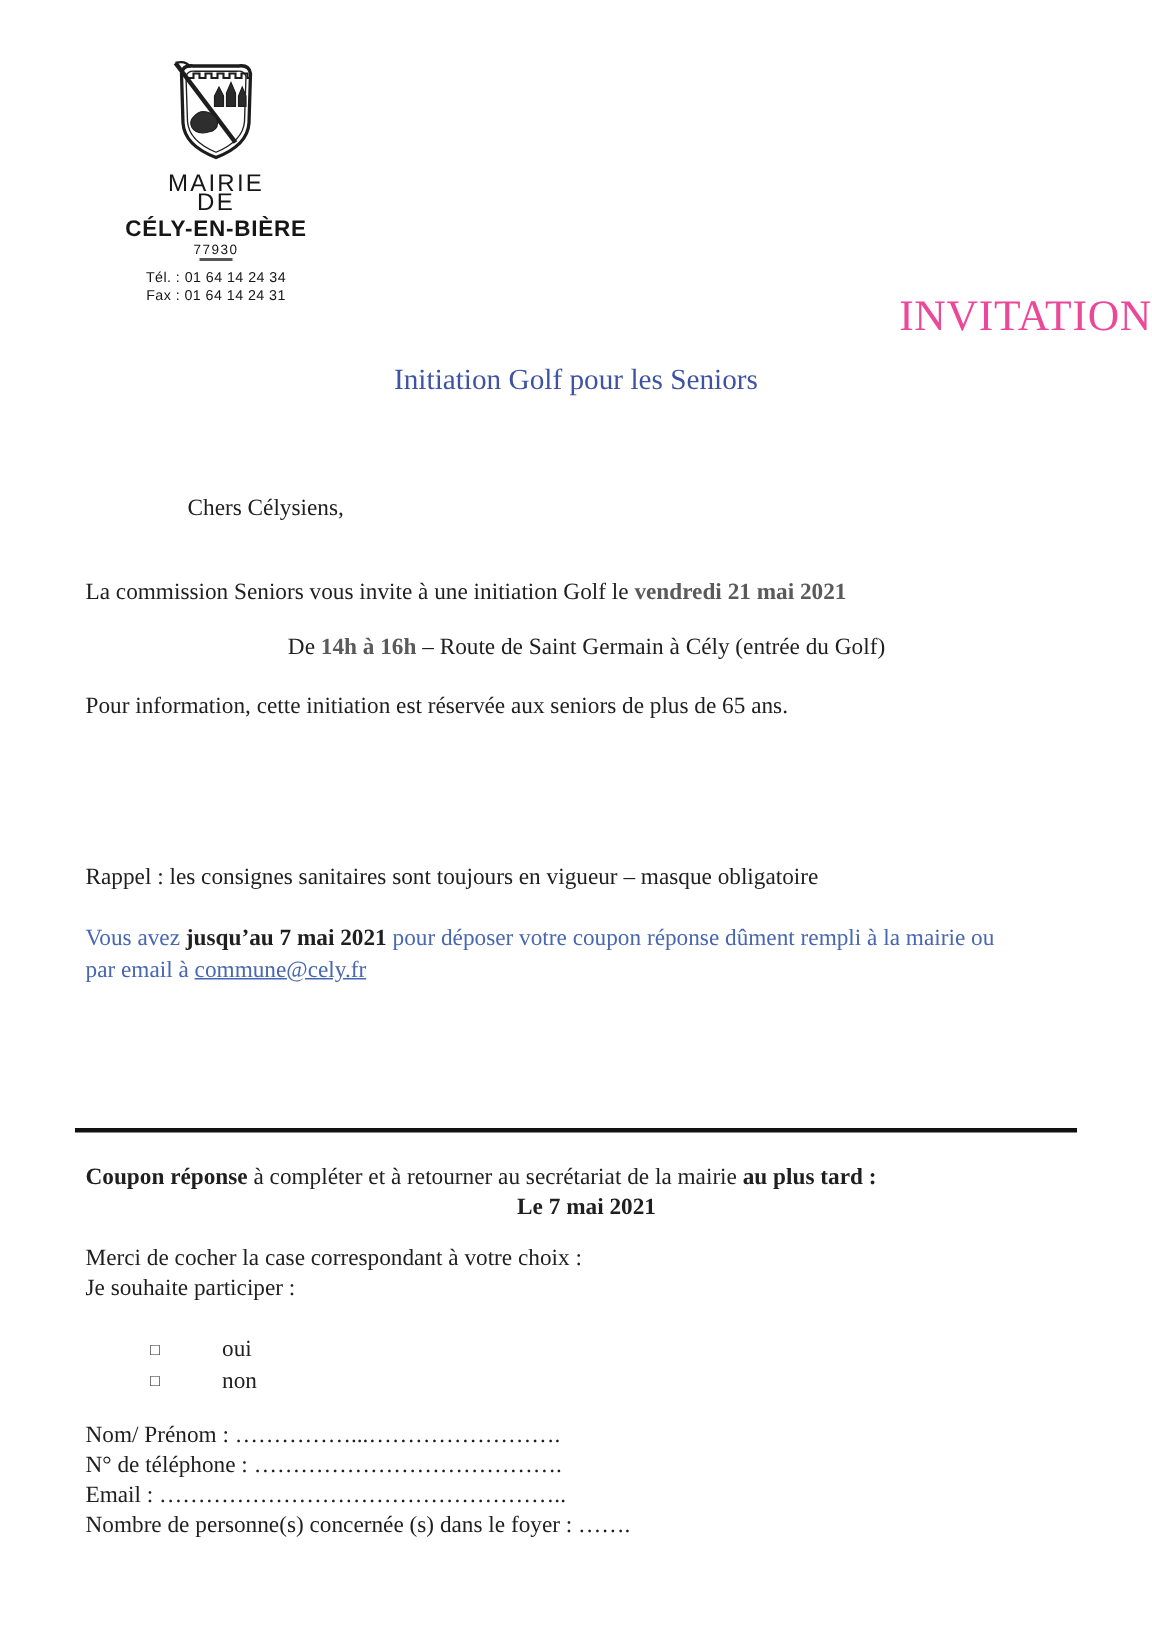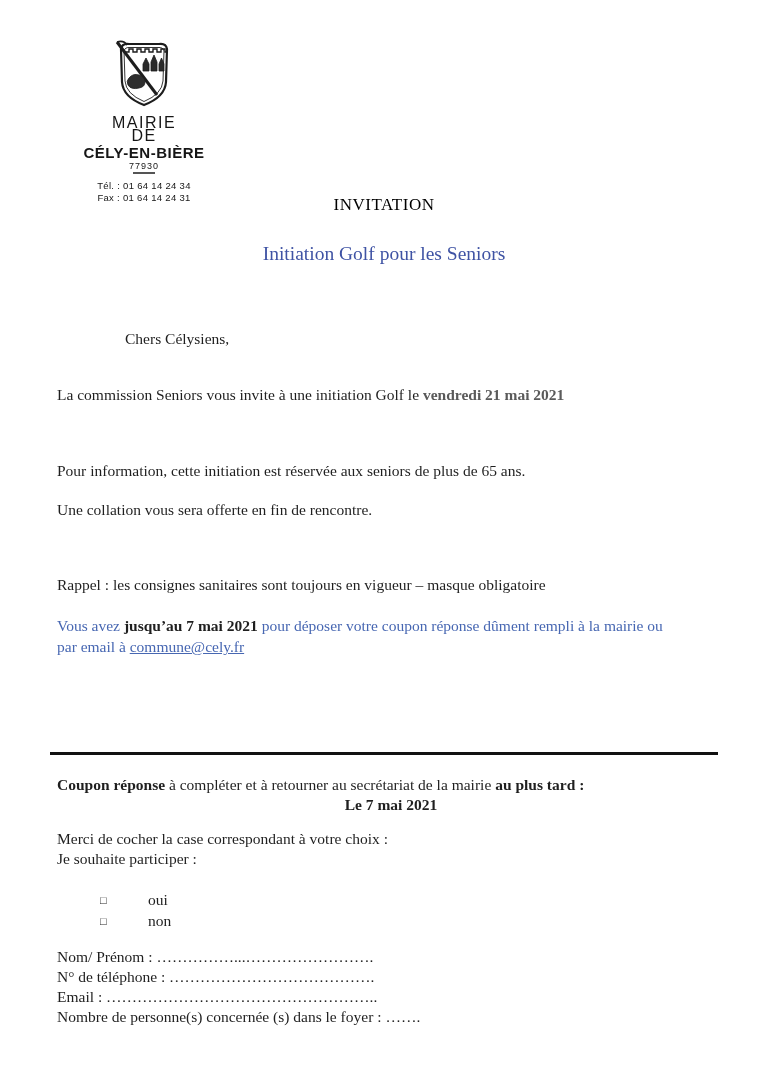--- a/index.html
+++ b/index.html
@@ -10,22 +10,22 @@
   
   .logo-block{position:absolute;top:40px;left:56px;width:176px;text-align:center;
     font-family:"Liberation Sans", sans-serif;color:#161616;}
   .crest{display:block;margin:0 auto 6px auto;}
   .org-small{font-size:16px;letter-spacing:1.5px;line-height:13px;}
   .org-name{font-size:15px;font-weight:bold;letter-spacing:.5px;line-height:17px;margin-top:2px;}
   .org-zip{font-size:9px;letter-spacing:1px;line-height:10px;}
   .zip-rule{width:22px;height:2px;background:#555;margin:1px auto 6px auto;}
   .org-contact{font-size:9.5px;line-height:12px;letter-spacing:.3px;}
   
-  .doc-title{position:absolute;top:195px;left:0;width:768px;text-align:center;
-    font-size:17px;color:#000000;letter-spacing:.5px;}
+  .doc-title{position:absolute;top:195px;left:0;width:768px;text-align:right;
+    font-size:29px;color:#ec4899;letter-spacing:.5px;}
   .doc-subtitle{position:absolute;top:243px;left:0;width:768px;text-align:center;
     font-size:19.5px;color:#3f53a4;}
   
   .para{position:absolute;left:57px;width:668px;font-size:15.5px;line-height:21px;}
   .bold-grey{font-weight:bold;color:#5a5a5a;}
   .bold{font-weight:bold;color:#1f1f1f;}
   .blue{color:#4767b2;}
   .link{color:#4767b2;text-decoration:underline;cursor:pointer;}
   .centered{text-align:center;}
   .divider{position:absolute;top:752px;left:50px;width:668px;height:3px;background:#111;}
@@ -66,24 +66,24 @@
     <div class="org-contact">Fax : 01 64 14 24 31</div>
   </div>
 
   <div class="doc-title">INVITATION</div>
   <div class="doc-subtitle">Initiation Golf pour les Seniors</div>
 
   <div class="para" style="top:328px;padding-left:68px;">Chers Célysiens,</div>
 
   <div class="para" style="top:384px;"><span>La commission Seniors vous invite à une initiation Golf le </span><span class="bold-grey">vendredi 21 mai 2021</span></div>
 
+  <div class="para centered" style="top:421px;"><span>De </span><span class="bold-grey">14h à 16h</span><span> – Route de Saint Germain à Cély (entrée du Golf)</span></div>
 
   <div class="para" style="top:460px;">Pour information, cette initiation est réservée aux seniors de plus de 65 ans.</div>
 
-  <div class="para" style="top:499px;">Une collation vous sera offerte en fin de rencontre.</div>
 
 
   <div class="para" style="top:574px;">Rappel : les consignes sanitaires sont toujours en vigueur – masque obligatoire</div>
 
   <div class="para blue" style="top:615px;"><span>Vous avez </span><span class="bold">jusqu’au 7 mai 2021</span><span> pour déposer votre coupon réponse dûment rempli à la mairie ou</span><br><span>par email à </span><span class="link">commune@cely.fr</span></div>
 
 
   <div class="divider"></div>
 
   <div class="para" style="top:775px;line-height:19.5px;"><span class="bold">Coupon réponse</span><span> à compléter et à retourner au secrétariat de la mairie </span><span class="bold">au plus tard :</span><span class="bold centered" style="display:block;">Le 7 mai 2021</span></div>

